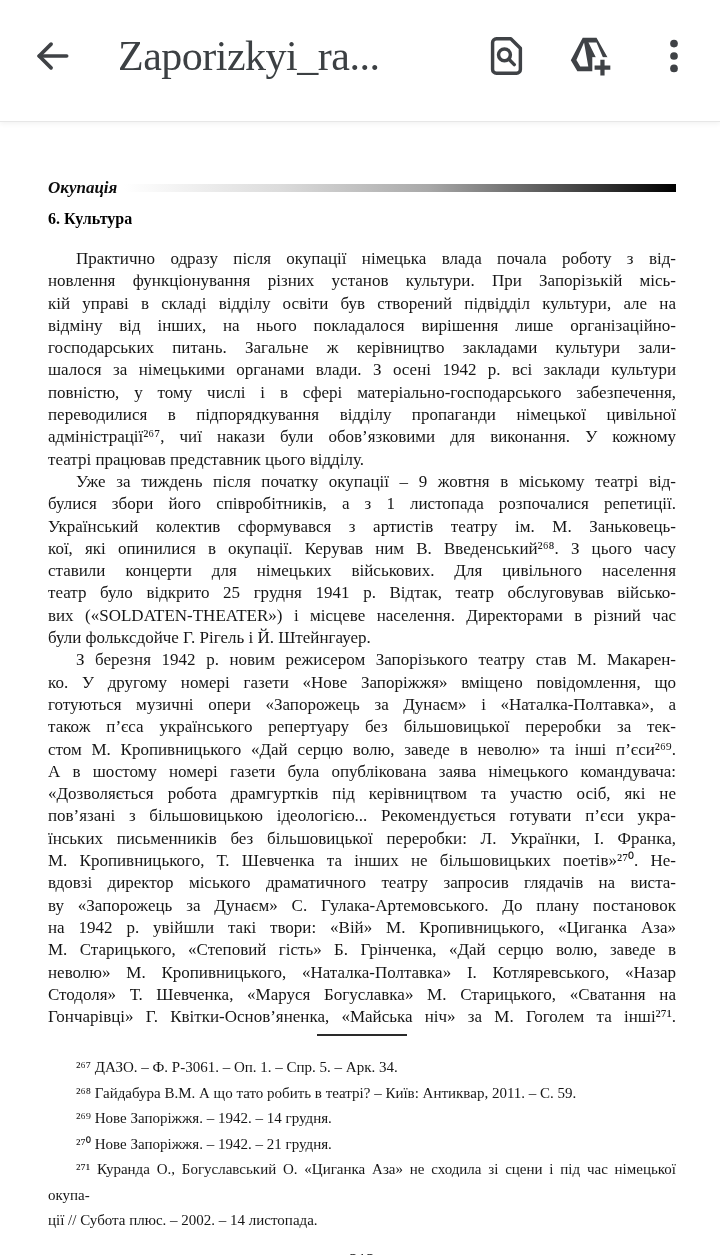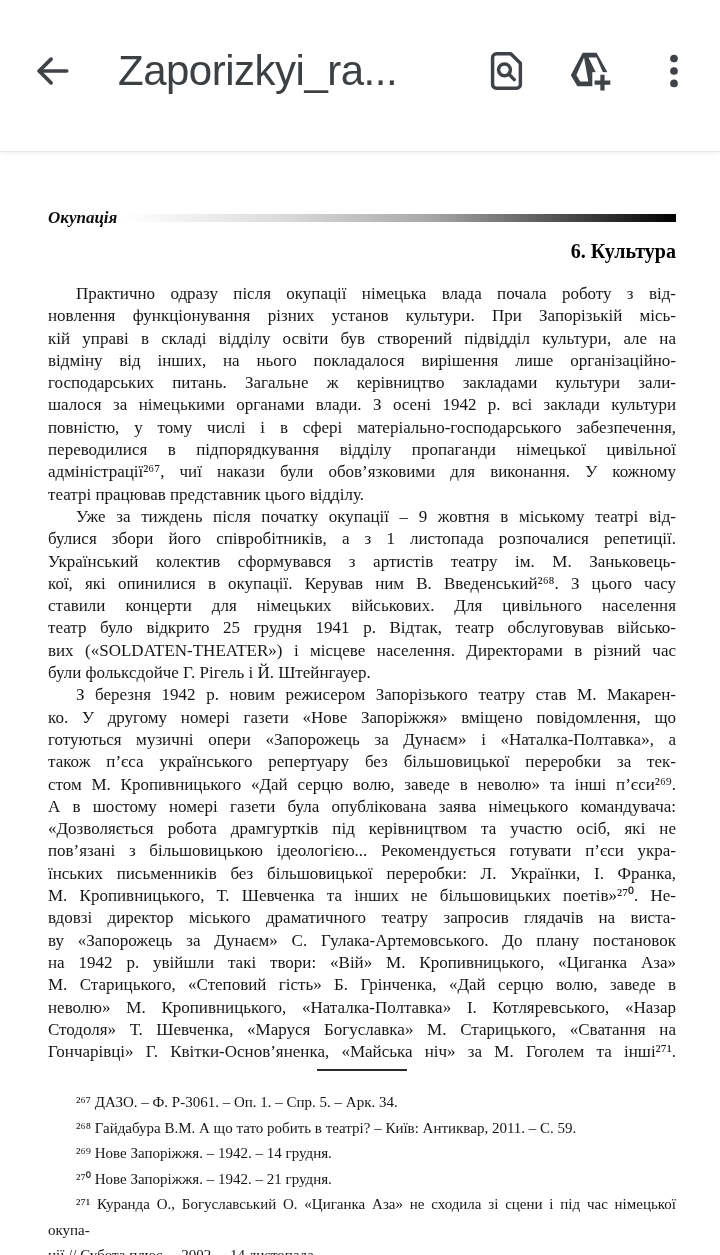--- a/index.html
+++ b/index.html
@@ -5,26 +5,26 @@
   html,body { margin:0; padding:0; background:#ffffff; }
   body {
     width:720px; height:1255px; overflow:hidden;
     font-family:"Liberation Serif", serif;
     color:#161616;
     position:relative;
   }
 
   
   .appbar {
-    height:152px; background:#ffffff;
+    height:122px; background:#ffffff;
     display:flex; align-items:center;
     padding:0 18px 10px 24px; box-sizing:border-box;
     border-bottom:1px solid #e7e7e7;
     box-shadow:0 2px 5px rgba(0,0,0,0.05);
-    font-family:Liberation Sans, sans-serif;
+    font-family:Liberation Serif, serif;
   }
   .iconbtn {
     background:none; border:none; padding:0; margin:0;
     display:flex; align-items:center; justify-content:center;
     width:56px; height:56px; cursor:pointer; color:#3f4246;
   }
   .appbar-title {
     margin-left:38px; flex:1;
     font-size:42px; font-weight:400; color:#3c4043;
     white-space:nowrap; overflow:hidden;
@@ -41,22 +41,22 @@
   }
   .running-header .rh-label {
     font-size:17px; font-weight:bold; font-style:italic; color:#0d0d0d;
     white-space:nowrap;
   }
   .grad-rule {
     flex:1; height:8px; margin-left:7px;
     background:linear-gradient(to right,#ffffff 0%,#dcdcdc 28%,#a9a9a9 55%,#4d4d4d 80%,#000000 100%);
   }
   .section-title {
-    margin:12px 0 0 0; text-align:right;
-    font-size:20px; font-weight:bold; color:#000;
+    margin:12px 0 0 0; text-align:left;
+    font-size:16px; font-weight:bold; color:#000;
   }
 
   .bodytext { margin-top:20px; font-size:17px; line-height:22.3px; }
   .para { margin:0; }
   .ln { text-align:justify; text-align-last:justify; }
   .ln.first { text-indent:28px; }
   .ln.lastleft { text-align-last:left; }
 
   .fn-sep {
     margin-top:6px; width:90px; border:none;

